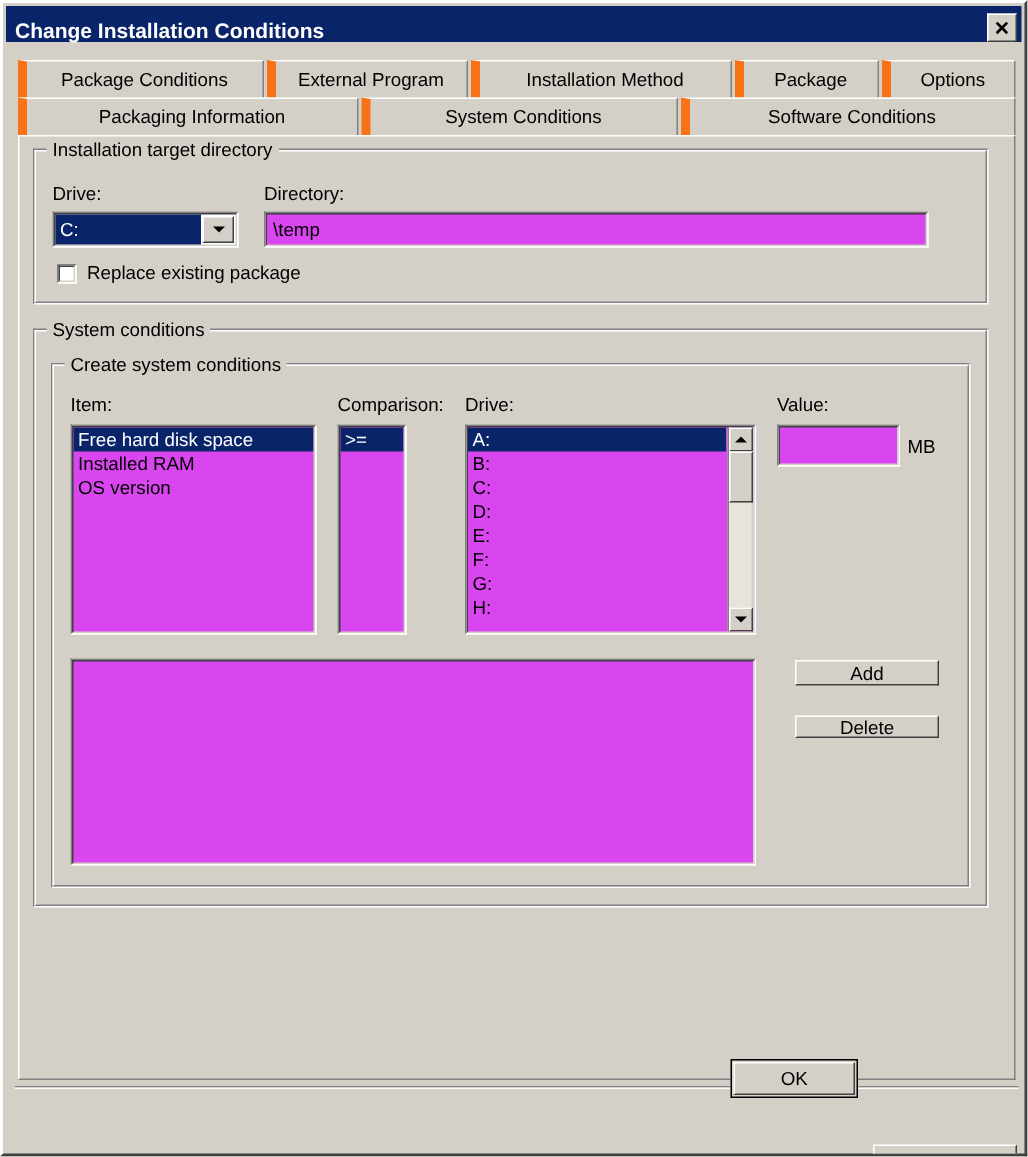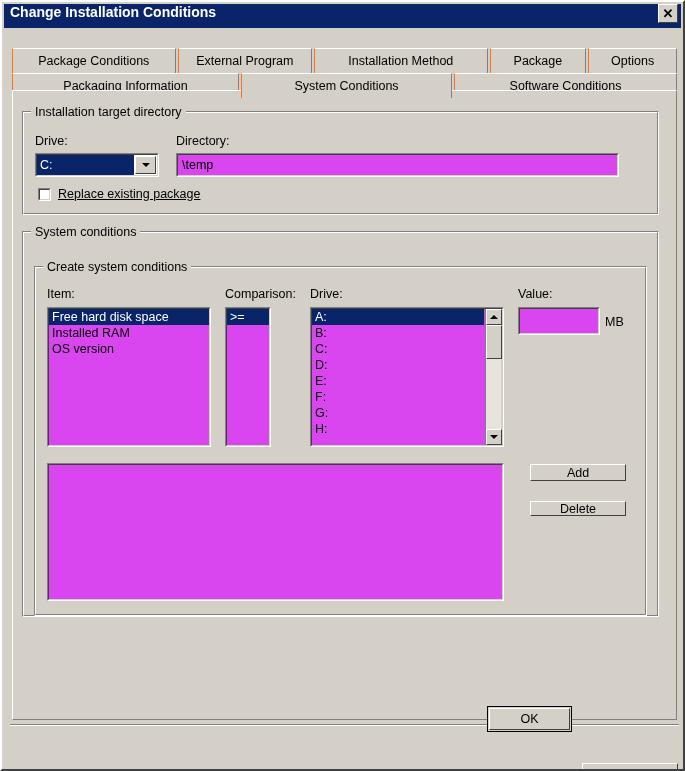--- a/index.html
+++ b/index.html
@@ -28,21 +28,21 @@
   }
 
   
   #titlebar {
     position: absolute;
     left: 2px; top: 2px;
     width: 677px;
     height: 24px;
     background: #0a246a;
     display: flex;
-    align-items: flex-start;
+    align-items: flex-end;
     justify-content: space-between;
   }
   #title-text {
     color: #ffffff;
     font-size: 14px;
     font-weight: bold;
     padding-left: 6px;
     letter-spacing: 0px;
     white-space: nowrap;
   }
@@ -82,32 +82,31 @@
     display: flex;
   }
   .tab-row.row1 { top: 0px; }
   .tab-row.row2 { top: 25px; }
 
   .tab {
     height: 25px;
     box-sizing: border-box;
     background: #d4d0c8;
     border-top: 1px solid #ffffff;
-    border-left: 1px solid #f97316;
+    border-left: 6px solid #f97316;
     border-right: 1px solid #808080;
     border-bottom: none;
     display: flex;
     align-items: center;
     justify-content: center;
     font-size: 12.5px;
     color: #000000;
     cursor: default;
     white-space: nowrap;
     position: relative;
-    margin-top: 8px;
   }
   .tab + .tab { margin-left: 2px; }
   .tab.active {
     background: #d4d0c8;
     z-index: 5;
   }
 
   
   #tab-panel {
     position: absolute;
@@ -124,21 +123,20 @@
   }
 
   
   .groupbox {
     position: absolute;
     box-sizing: border-box;
     border-top: 1px solid #808080;
     border-left: 1px solid #808080;
     border-right: 1px solid #ffffff;
     border-bottom: 1px solid #ffffff;
-    margin-top: 12px;
   }
   .groupbox > .gb-inner {
     position: absolute;
     inset: 0;
     box-sizing: border-box;
     border-top: 1px solid #ffffff;
     border-left: 1px solid #ffffff;
     border-right: 1px solid #808080;
     border-bottom: 1px solid #808080;
     pointer-events: none;
@@ -329,21 +327,20 @@
     box-sizing: border-box;
     cursor: default;
   }
 
   
   .checkbox-row {
     position: absolute;
     display: flex;
     align-items: center;
     cursor: default;
-    text-decoration: underline;
   }
   .cb-box {
     width: 13px;
     height: 13px;
     background: #ffffff;
     box-sizing: border-box;
     border-top: 1px solid #808080;
     border-left: 1px solid #808080;
     border-right: 1px solid #ffffff;
     border-bottom: 1px solid #ffffff;

